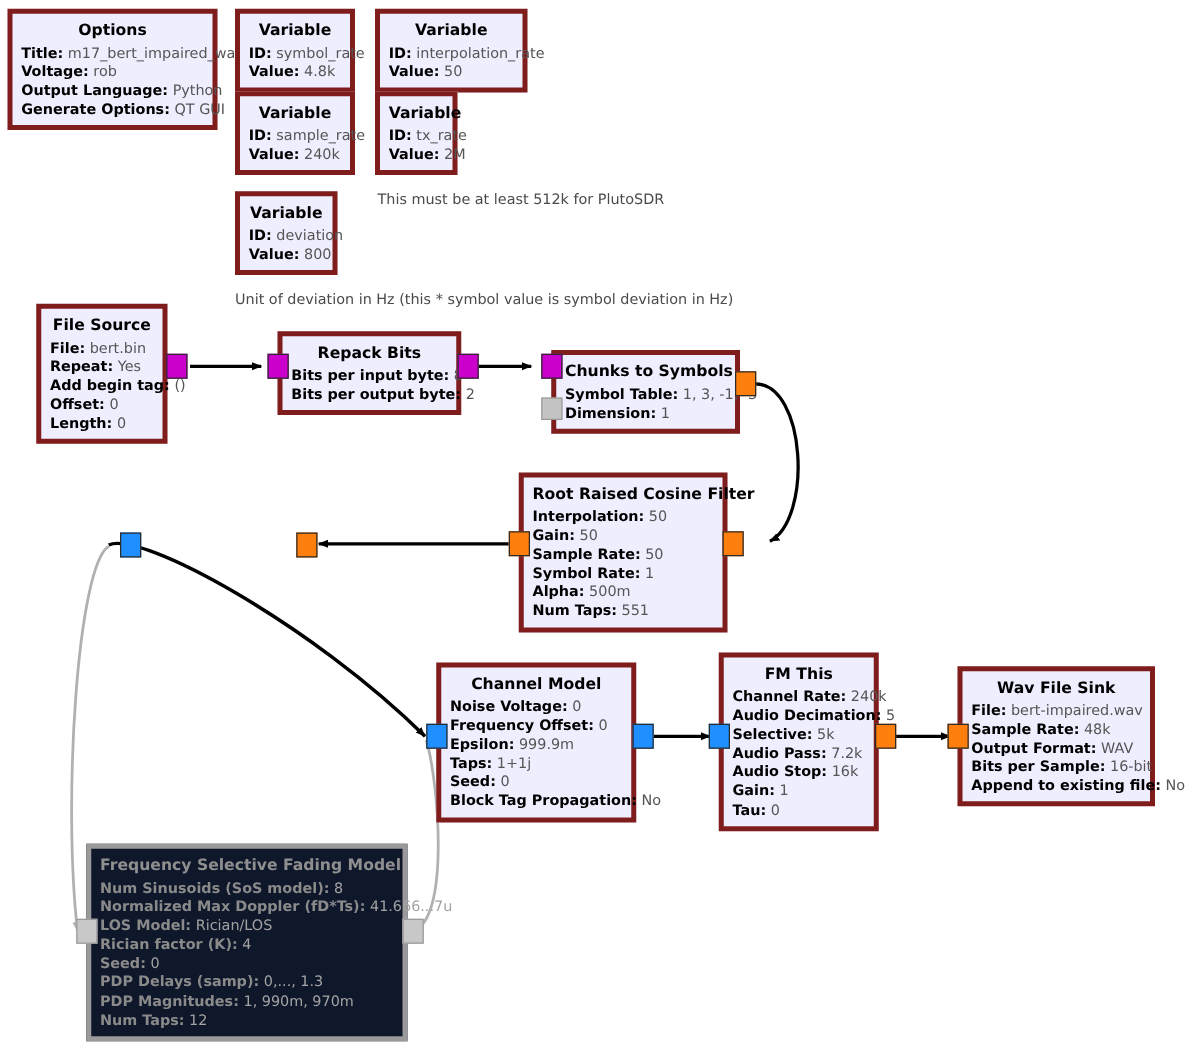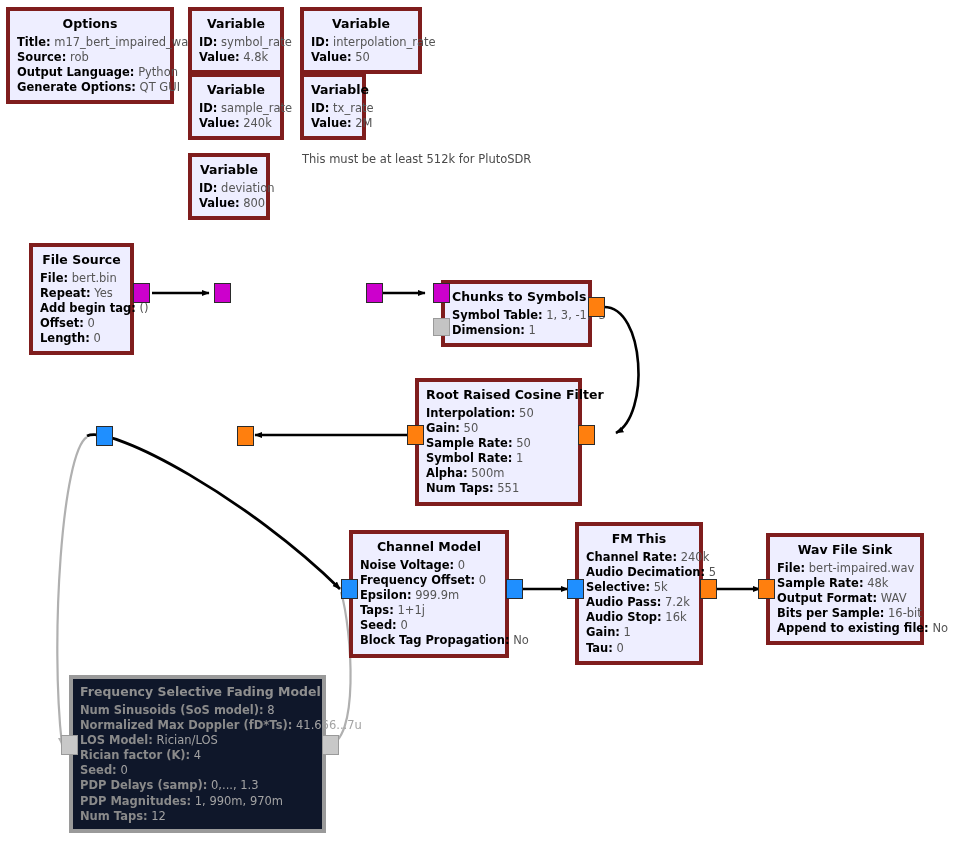--- a/index.html
+++ b/index.html
@@ -81,21 +81,21 @@
     <path d="M327,745 C360,745 352,630 341,592" stroke="#b0b0b0" stroke-width="2.2" fill="none"></path>
   </svg>
 
   <div class="blk" style="left:6px;top:7px;width:168px;">
     <span class="ttl">Options</span>
     <span class="row">
       <span class="k">Title:</span>
       <span class="v">m17_bert_impaired_wav</span>
     </span>
     <span class="row">
-      <span class="k">Source:</span>
+      <span class="k">Voltage:</span>
       <span class="v">rob</span>
     </span>
     <span class="row">
       <span class="k">Output Language:</span>
       <span class="v">Python</span>
     </span>
     <span class="row">
       <span class="k">Generate Options:</span>
       <span class="v">QT GUI</span>
     </span>
@@ -156,20 +156,21 @@
     <span class="row">
       <span class="k">ID:</span>
       <span class="v">deviation</span>
     </span>
     <span class="row">
       <span class="k">Value:</span>
       <span class="v">800</span>
     </span>
   </div>
 
+  <div class="note" style="left:188px;top:216px;">Unit of deviation in Hz (this * symbol value is symbol deviation in Hz)</div>
 
   <div class="blk" style="left:29px;top:243px;width:105px;">
     <span class="ttl">File Source</span>
     <span class="row">
       <span class="k">File:</span>
       <span class="v">bert.bin</span>
     </span>
     <span class="row">
       <span class="k">Repeat:</span>
       <span class="v">Yes</span>
@@ -182,20 +183,31 @@
       <span class="k">Offset:</span>
       <span class="v">0</span>
     </span>
     <span class="row">
       <span class="k">Length:</span>
       <span class="v">0</span>
     </span>
   </div>
   <div class="port byte" style="left:133px;top:283px;width:17px;height:20px;"></div>
 
+  <div class="blk" style="left:222px;top:265px;width:147px;">
+    <span class="ttl">Repack Bits</span>
+    <span class="row">
+      <span class="k">Bits per input byte:</span>
+      <span class="v">8</span>
+    </span>
+    <span class="row">
+      <span class="k">Bits per output byte:</span>
+      <span class="v">2</span>
+    </span>
+  </div>
   <div class="port byte" style="left:214px;top:283px;width:17px;height:20px;"></div>
   <div class="port byte" style="left:366px;top:283px;width:17px;height:20px;"></div>
 
   <div class="blk" style="left:441px;top:280px;width:151px;">
     <span class="ttl">Chunks to Symbols</span>
     <span class="row">
       <span class="k">Symbol Table:</span>
       <span class="v">1, 3, -1, -3</span>
     </span>
     <span class="row">

